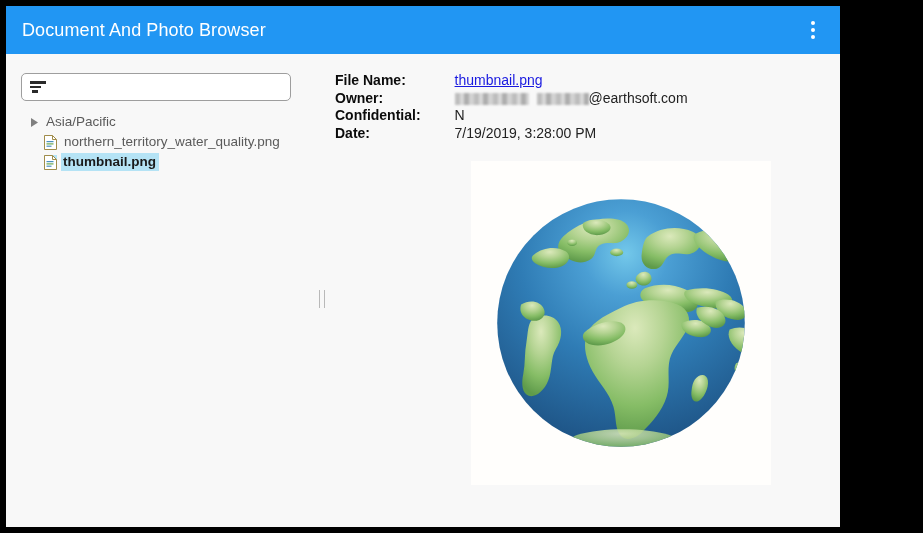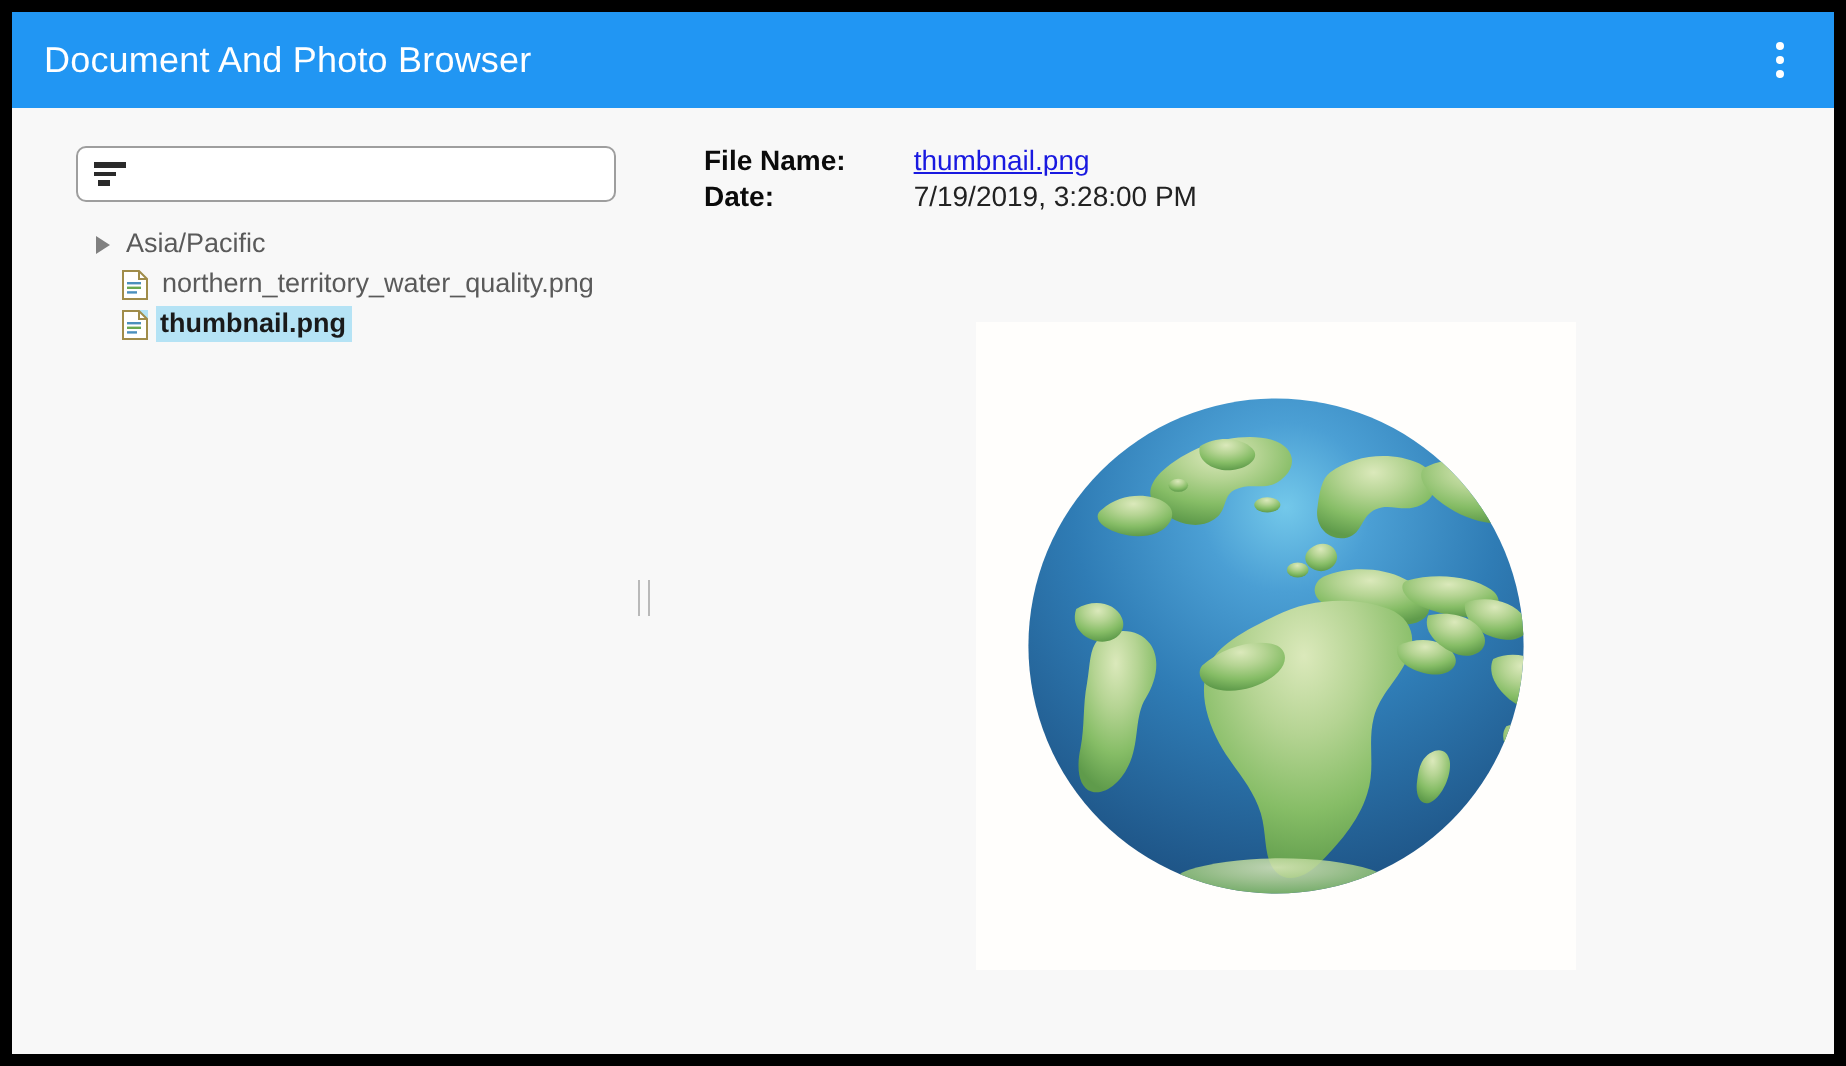--- a/index.html
+++ b/index.html
@@ -10,21 +10,21 @@
     width: 923px;
     height: 533px;
     overflow: hidden;
     font-family: "Liberation Sans", sans-serif;
   }
 
   #app-window {
     position: absolute;
     left: 6px;
     top: 6px;
-    width: 911px;
+    width: 834px;
     height: 521px;
     background: #f8f8f8;
     overflow: hidden;
     display: flex;
     flex-direction: column;
   }
 
   
   #titlebar {
     position: relative;
@@ -71,21 +71,20 @@
     min-height: 0;
   }
 
   
   #left-pane {
     width: 303px;
     min-width: 303px;
     position: relative;
     padding: 0;
     box-sizing: border-box;
-    margin-left: 17px;
   }
 
   #filter-box {
     position: absolute;
     left: 15px;
     top: 19px;
     width: 270px;
     height: 28px;
     border: 1px solid #9e9e9e;
     border-radius: 5px;
@@ -353,20 +352,28 @@
 
     <div id="right-pane">
 
       <table id="meta-table">
         <tbody>
           <tr>
             <td class="meta-label">File Name:</td>
             <td class="meta-value">
               <span class="meta-link">thumbnail.png</span>
             </td>
+          </tr>
+          <tr>
+            <td class="meta-label">Owner:</td>
+            <td class="meta-value"><span class="redacted seg1"></span><span class="redacted seg2"></span><span>@earthsoft.com</span></td>
+          </tr>
+          <tr>
+            <td class="meta-label">Confidential:</td>
+            <td class="meta-value">N</td>
           </tr>
           <tr>
             <td class="meta-label">Date:</td>
             <td class="meta-value">7/19/2019, 3:28:00 PM</td>
           </tr>
         </tbody>
       </table>
 
       <div id="preview-frame">
         <div id="globe-wrap">

